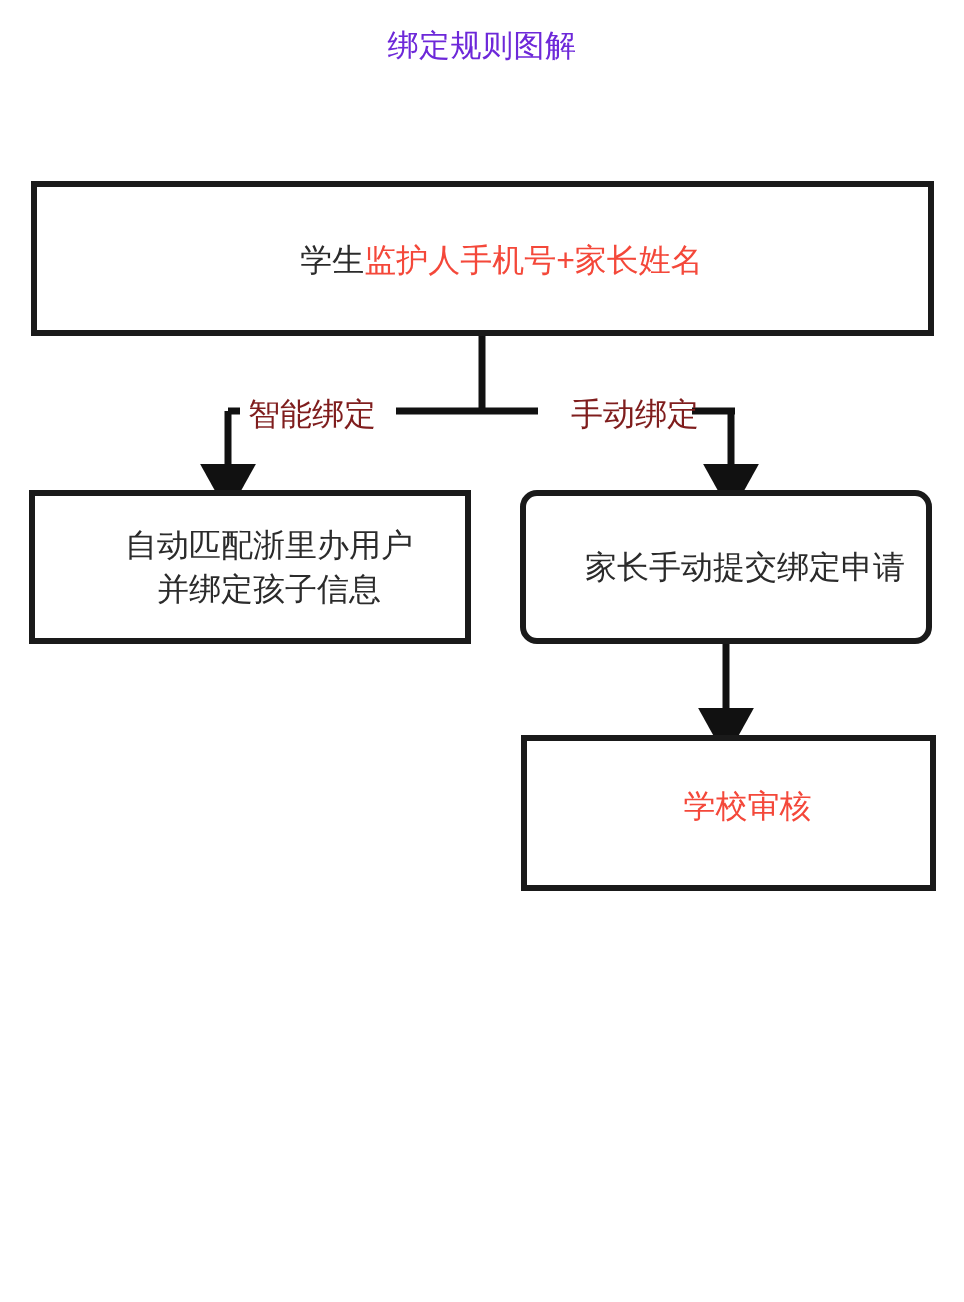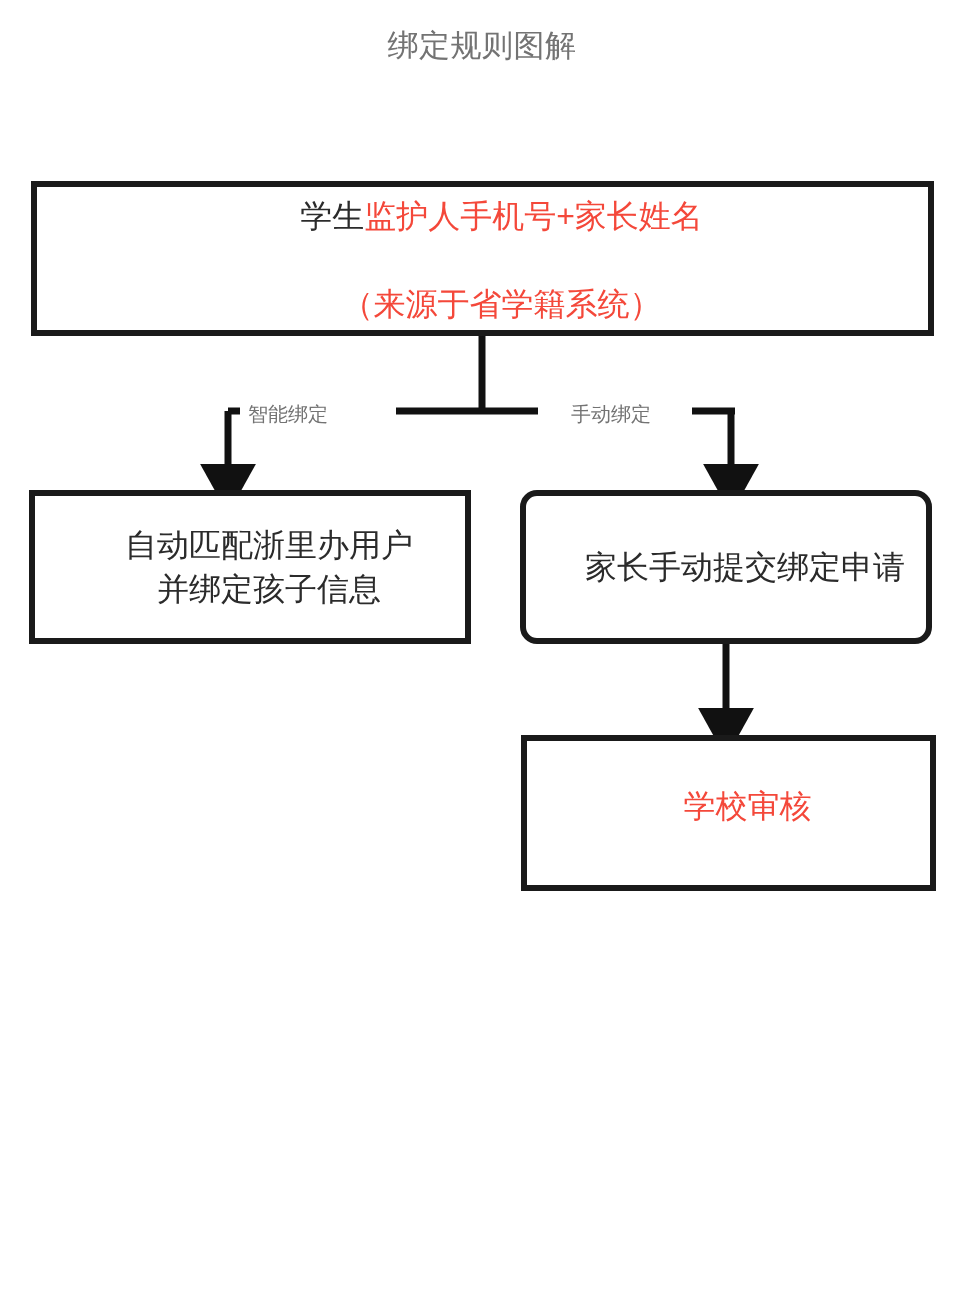--- a/index.html
+++ b/index.html
@@ -18,21 +18,21 @@
     overflow: hidden;
   }
   #chart-title {
     position: absolute;
     left: 0;
     top: 26px;
     width: 964px;
     text-align: center;
     font-size: 31px;
     line-height: 40px;
-    color: #737373;
+    color: #6d28d9;
     font-weight: 400;
     letter-spacing: 0.5px;
   }
   .node {
     position: absolute;
     box-sizing: border-box;
     background: #ffffff;
     border: 6px solid #1a1a1a;
     display: flex;
     align-items: center;
@@ -62,23 +62,23 @@
   #edges {
     position: absolute;
     left: 0;
     top: 0;
     width: 964px;
     height: 1302px;
     pointer-events: none;
   }
   .edge-label {
     position: absolute;
-    font-size: 20px;
+    font-size: 32px;
     line-height: 34px;
-    color: #737373;
+    color: #7f1d1d;
     white-space: nowrap;
   }
   #edge-label-smart  { left: 248px; top: 397px; }
   #edge-label-manual { left: 571px; top: 397px; }
 </style>
 </head>
 <body>
 
 <div id="page">
 
@@ -108,21 +108,20 @@
     <path d="M726,644 L726,712" stroke="#111111" stroke-width="7" fill="none" marker-end="url(#arrowhead)"></path>
   </svg>
 
   <div class="edge-label" id="edge-label-smart">智能绑定</div>
 
   <div class="edge-label" id="edge-label-manual">手动绑定</div>
 
   <div class="node" id="node-source">
     <div class="node-text">
       <div><span>学生</span><span class="accent">监护人手机号+家长姓名</span></div>
-      <div class="accent">（来源于省学籍系统）</div>
     </div>
   </div>
 
   <div class="node" id="node-auto">
     <div class="node-text">自动匹配浙里办用户
 并绑定孩子信息</div>
   </div>
 
   <div class="node" id="node-manual">
     <div class="node-text">家长手动提交绑定申请</div>

